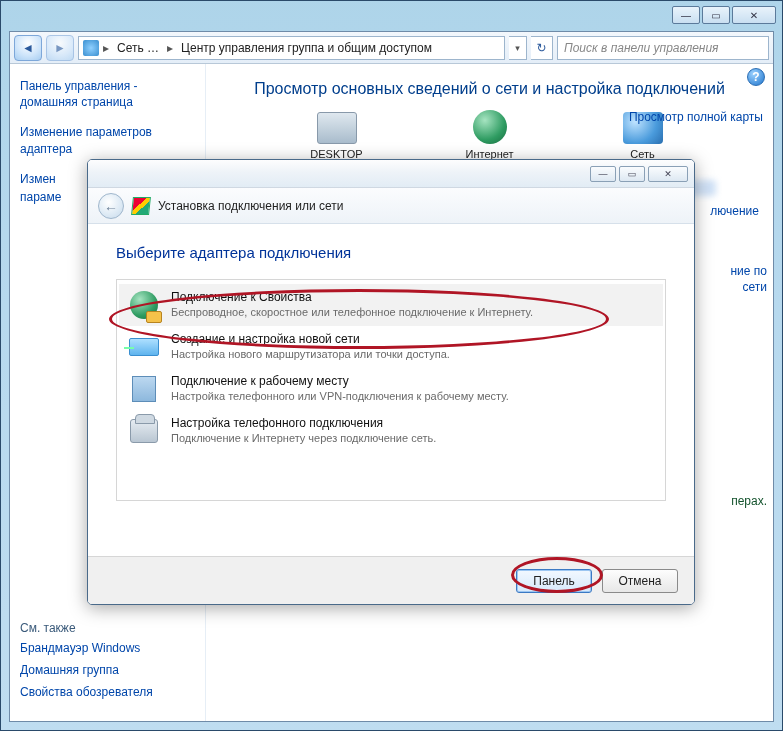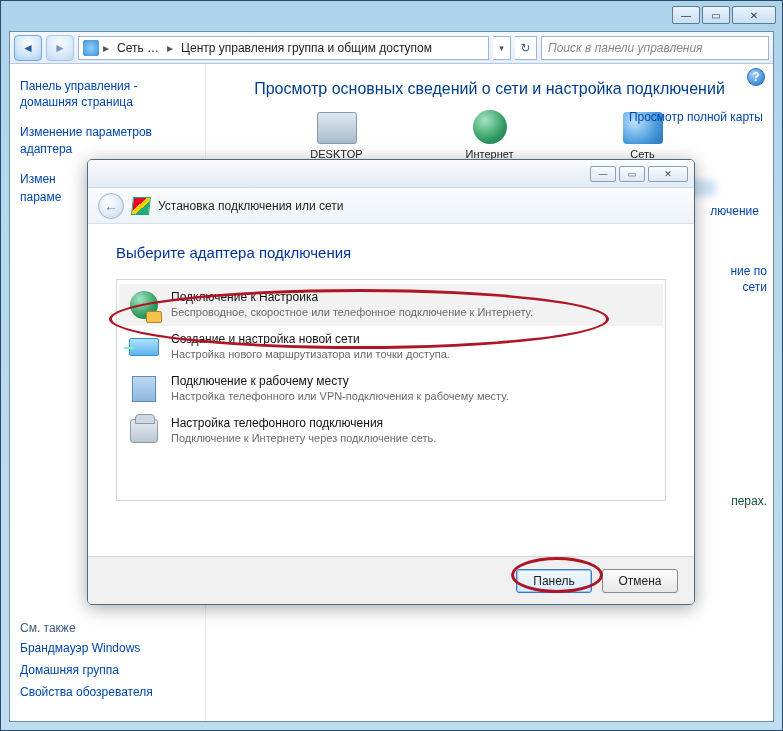--- a/index.html
+++ b/index.html
@@ -83,21 +83,21 @@
   }
   .addr-refresh {
     width:22px;height:24px;border:1px solid #9db5cd;border-left:none;
     background:#fff;display:flex;align-items:center;justify-content:center;color:#2c5a9c;
   }
   .addr-drop {
     width:18px;height:24px;border:1px solid #9db5cd;border-left:none;background:#fff;
     display:flex;align-items:center;justify-content:center;color:#555;font-size:9px;
   }
   .search-box {
-    width: 228px; height: 24px;
+    width: 212px; height: 24px;
     border: 1px solid #9db5cd;
     background: #fff;
     padding: 0 6px;
     color: #888;
     font-style: italic;
     display:flex;align-items:center;
   }
 
   
   .content {
@@ -358,21 +358,21 @@
 
     <div class="wiz-body">
       <div class="wiz-heading">Выберите адаптера подключения</div>
 
       <div class="opt-list">
         <div class="opt sel">
           <div class="opt-icon">
               <div class="oi-globe"></div>
             </div>
           <div>
-            <div class="opt-title">Подключение к Настройка</div>
+            <div class="opt-title">Подключение к Свойства</div>
             <div class="opt-desc">Беспроводное, скоростное или телефонное подключение к Интернету.</div>
           </div>
         </div>
         <div class="opt">
           <div class="opt-icon">
               <div class="oi-router"></div>
             </div>
           <div>
             <div class="opt-title">Создание и настройка новой сети</div>
             <div class="opt-desc">Настройка нового маршрутизатора или точки доступа.</div>

